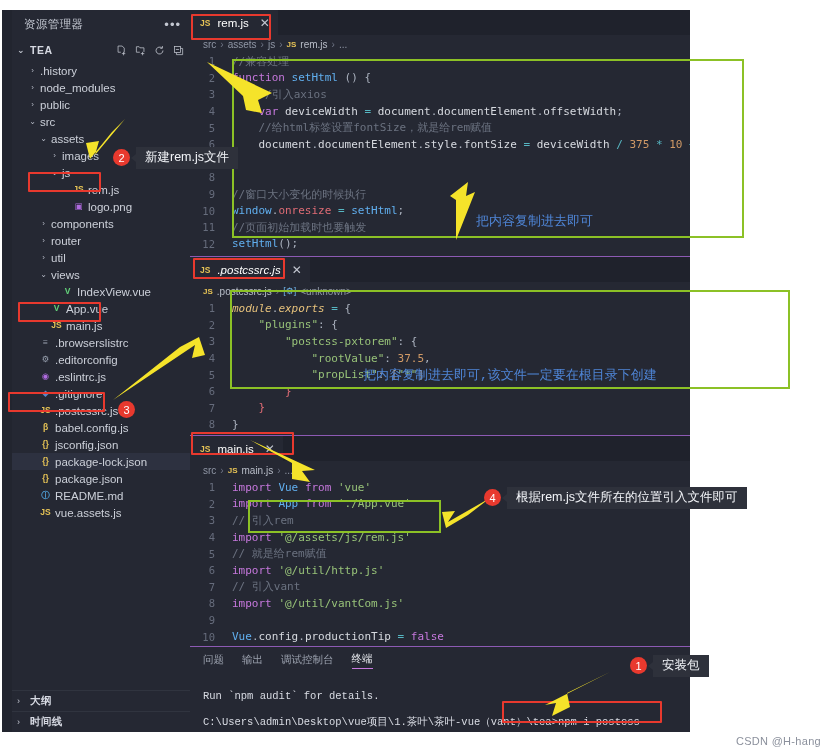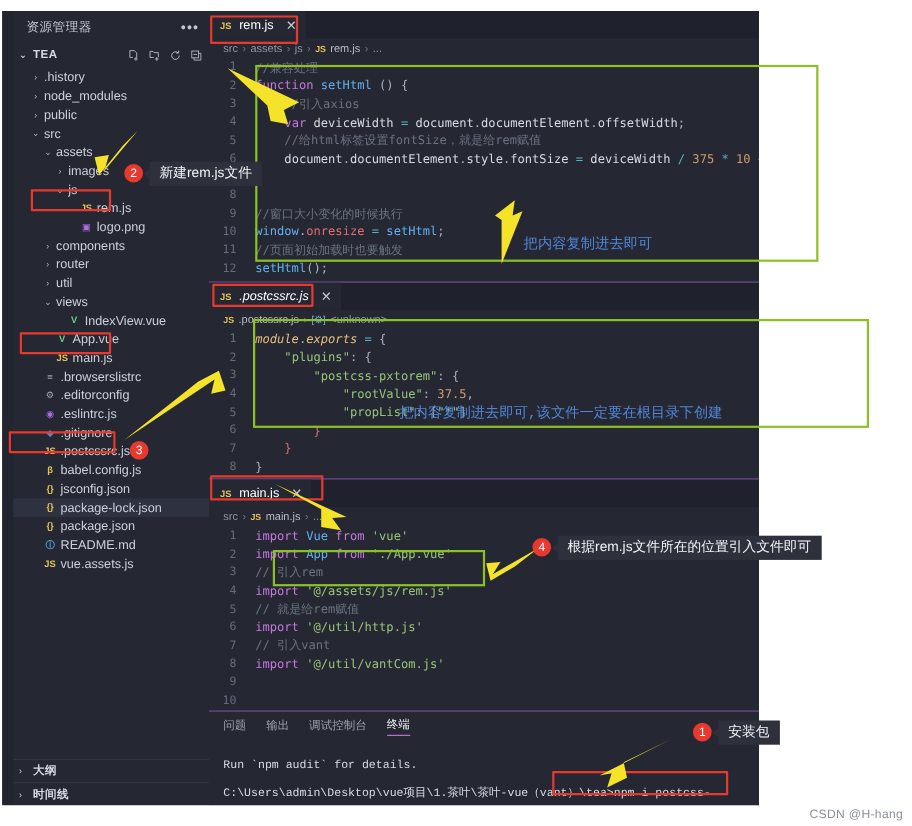--- a/index.html
+++ b/index.html
@@ -463,21 +463,21 @@
         <div class="code" id="code-2">
             <div class="cline"><span class="ln">1</span><span class="src"><span class="t-kw">import</span><span class="t-plain"> </span><span class="t-fn">Vue</span><span class="t-plain"> </span><span class="t-kw">from</span><span class="t-plain"> </span><span class="t-str">'vue'</span></span></div>
             <div class="cline"><span class="ln">2</span><span class="src"><span class="t-kw">import</span><span class="t-plain"> </span><span class="t-fn">App</span><span class="t-plain"> </span><span class="t-kw">from</span><span class="t-plain"> </span><span class="t-str">'./App.vue'</span></span></div>
             <div class="cline"><span class="ln">3</span><span class="src"><span class="t-com">// 引入rem</span></span></div>
             <div class="cline"><span class="ln">4</span><span class="src"><span class="t-kw">import</span><span class="t-plain"> </span><span class="t-str">'@/assets/js/rem.js'</span></span></div>
             <div class="cline"><span class="ln">5</span><span class="src"><span class="t-com">// 就是给rem赋值</span></span></div>
             <div class="cline"><span class="ln">6</span><span class="src"><span class="t-kw">import</span><span class="t-plain"> </span><span class="t-str">'@/util/http.js'</span></span></div>
             <div class="cline"><span class="ln">7</span><span class="src"><span class="t-com">// 引入vant</span></span></div>
             <div class="cline"><span class="ln">8</span><span class="src"><span class="t-kw">import</span><span class="t-plain"> </span><span class="t-str">'@/util/vantCom.js'</span></span></div>
             <div class="cline"><span class="ln">9</span><span class="src"><span class="t-plain"></span></span></div>
-            <div class="cline"><span class="ln">10</span></div>
+            <div class="cline"><span class="ln">10</span><span class="src"><span class="t-fn">Vue</span><span class="t-punc">.</span><span class="t-id">config</span><span class="t-punc">.</span><span class="t-id">productionTip</span><span class="t-op"> = </span><span class="t-var">false</span></span></div>
             <div class="cline"><span class="ln">11</span><span class="src"><span class="t-plain"></span></span></div>
             <div class="cline"><span class="ln">12</span><span class="src"><span class="t-kw">new</span><span class="t-plain"> </span><span class="t-fn">Vue</span><span class="t-punc">({</span></span></div>
           </div>
       </div>
 
       <div class="divider" style="position:absolute;top:636px;left:0;width:100%;"></div>
 
       <div class="panel" style="position:absolute;top:637px;left:0;width:100%;bottom:0;">
         <div class="panel-tabs" id="panel-tabs">
             <span class="ptab">问题</span>

